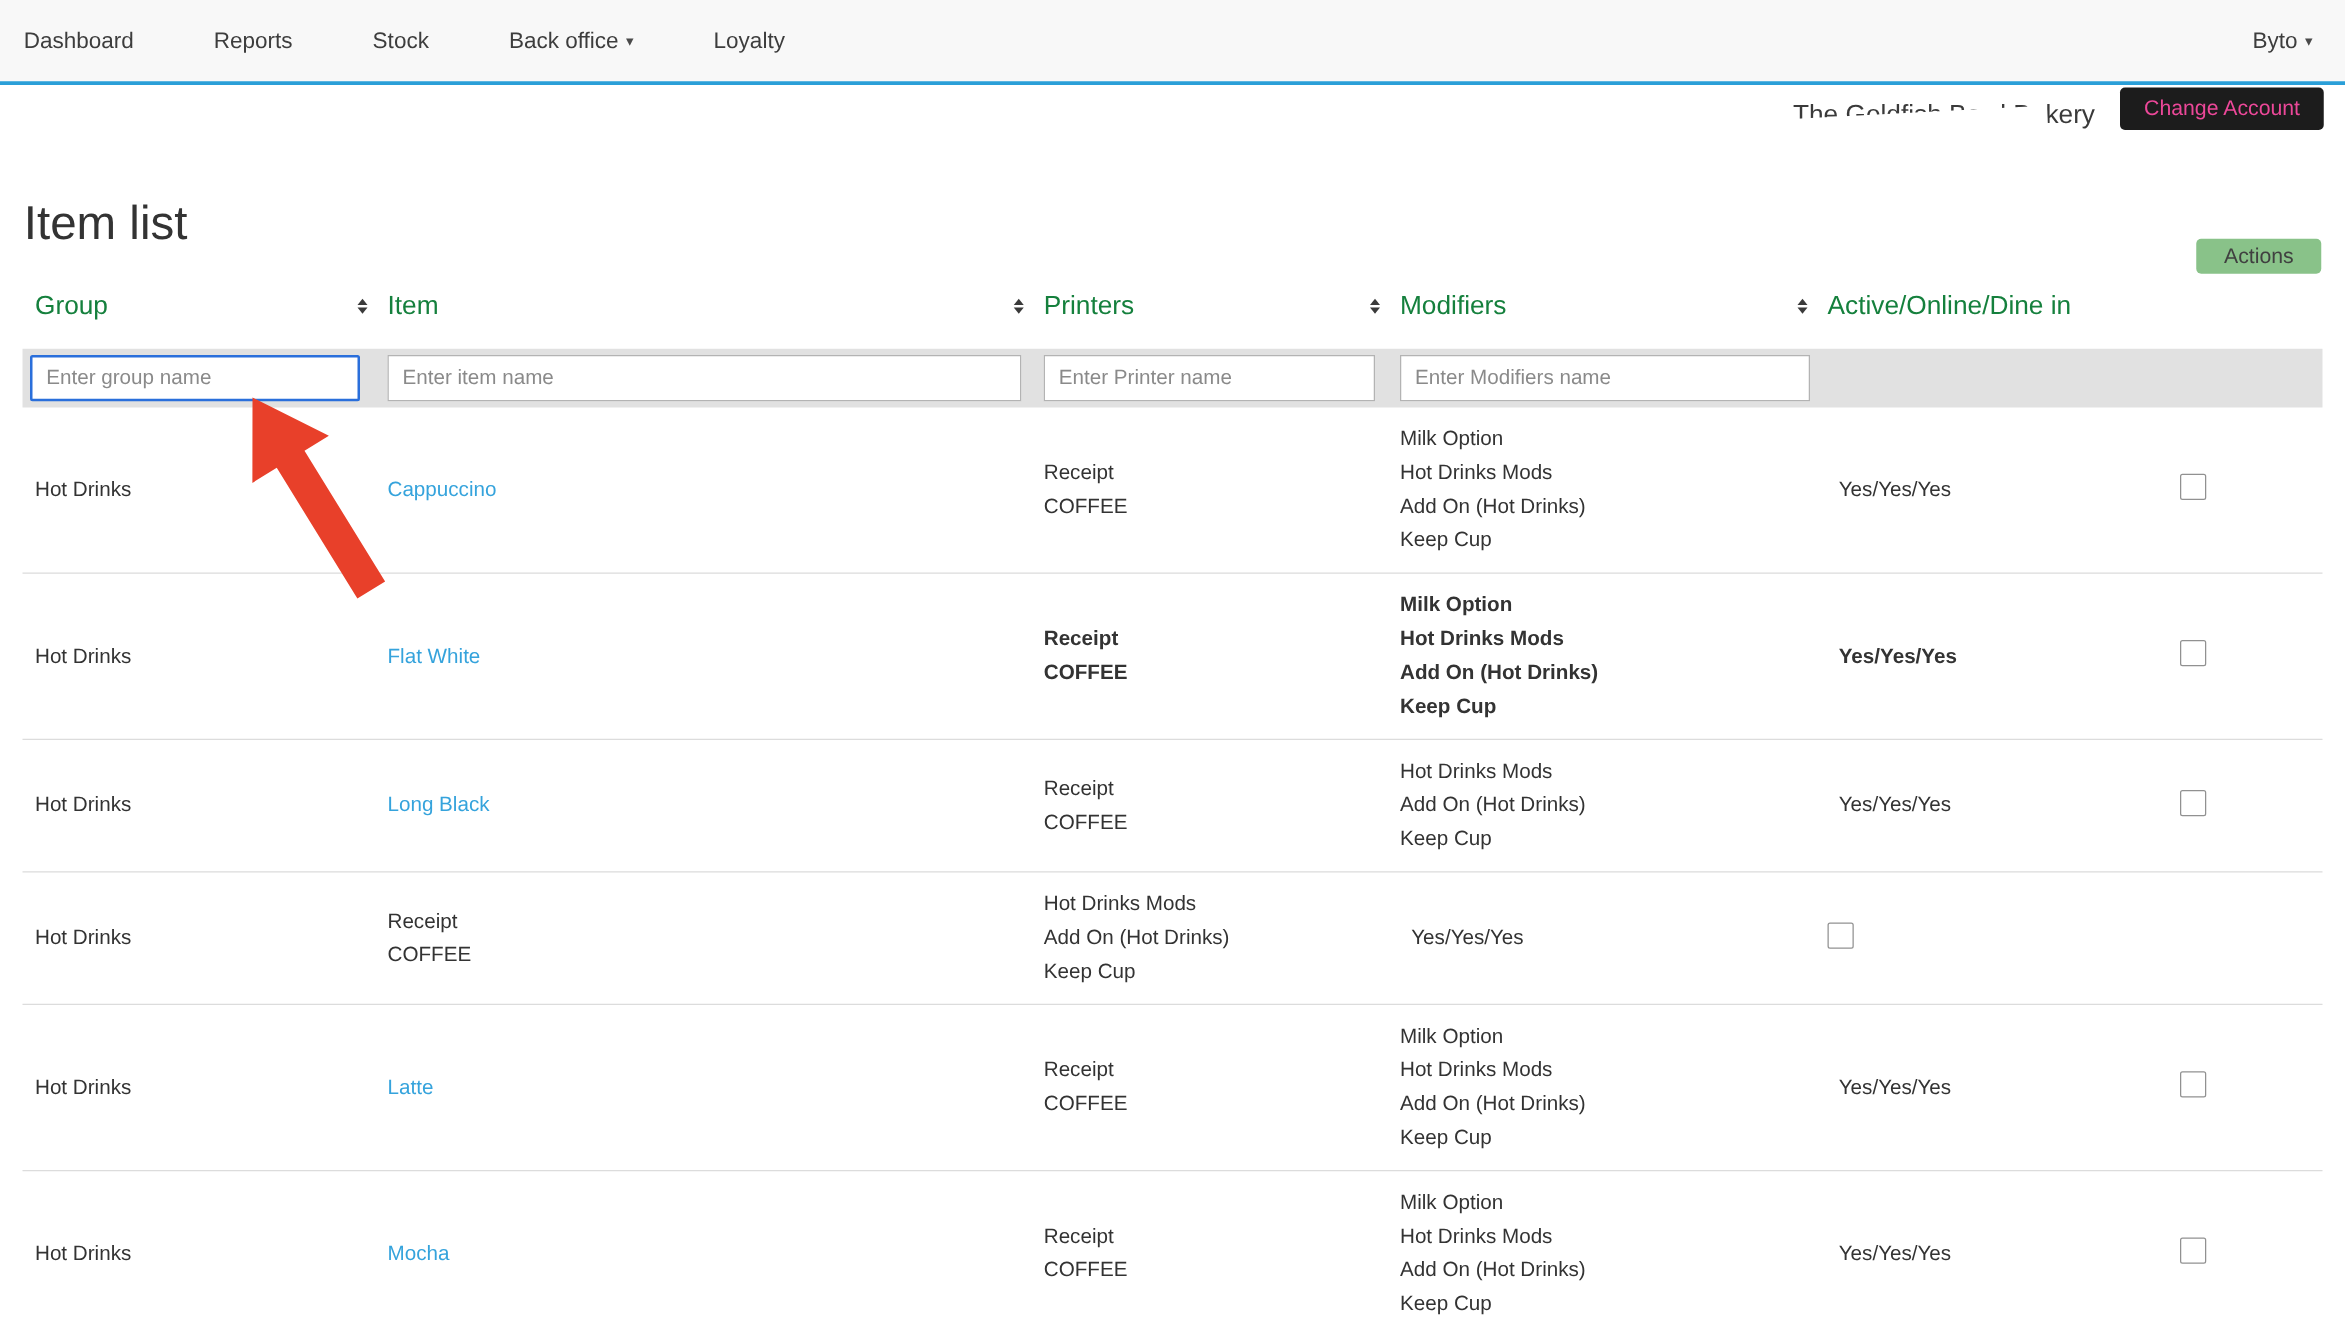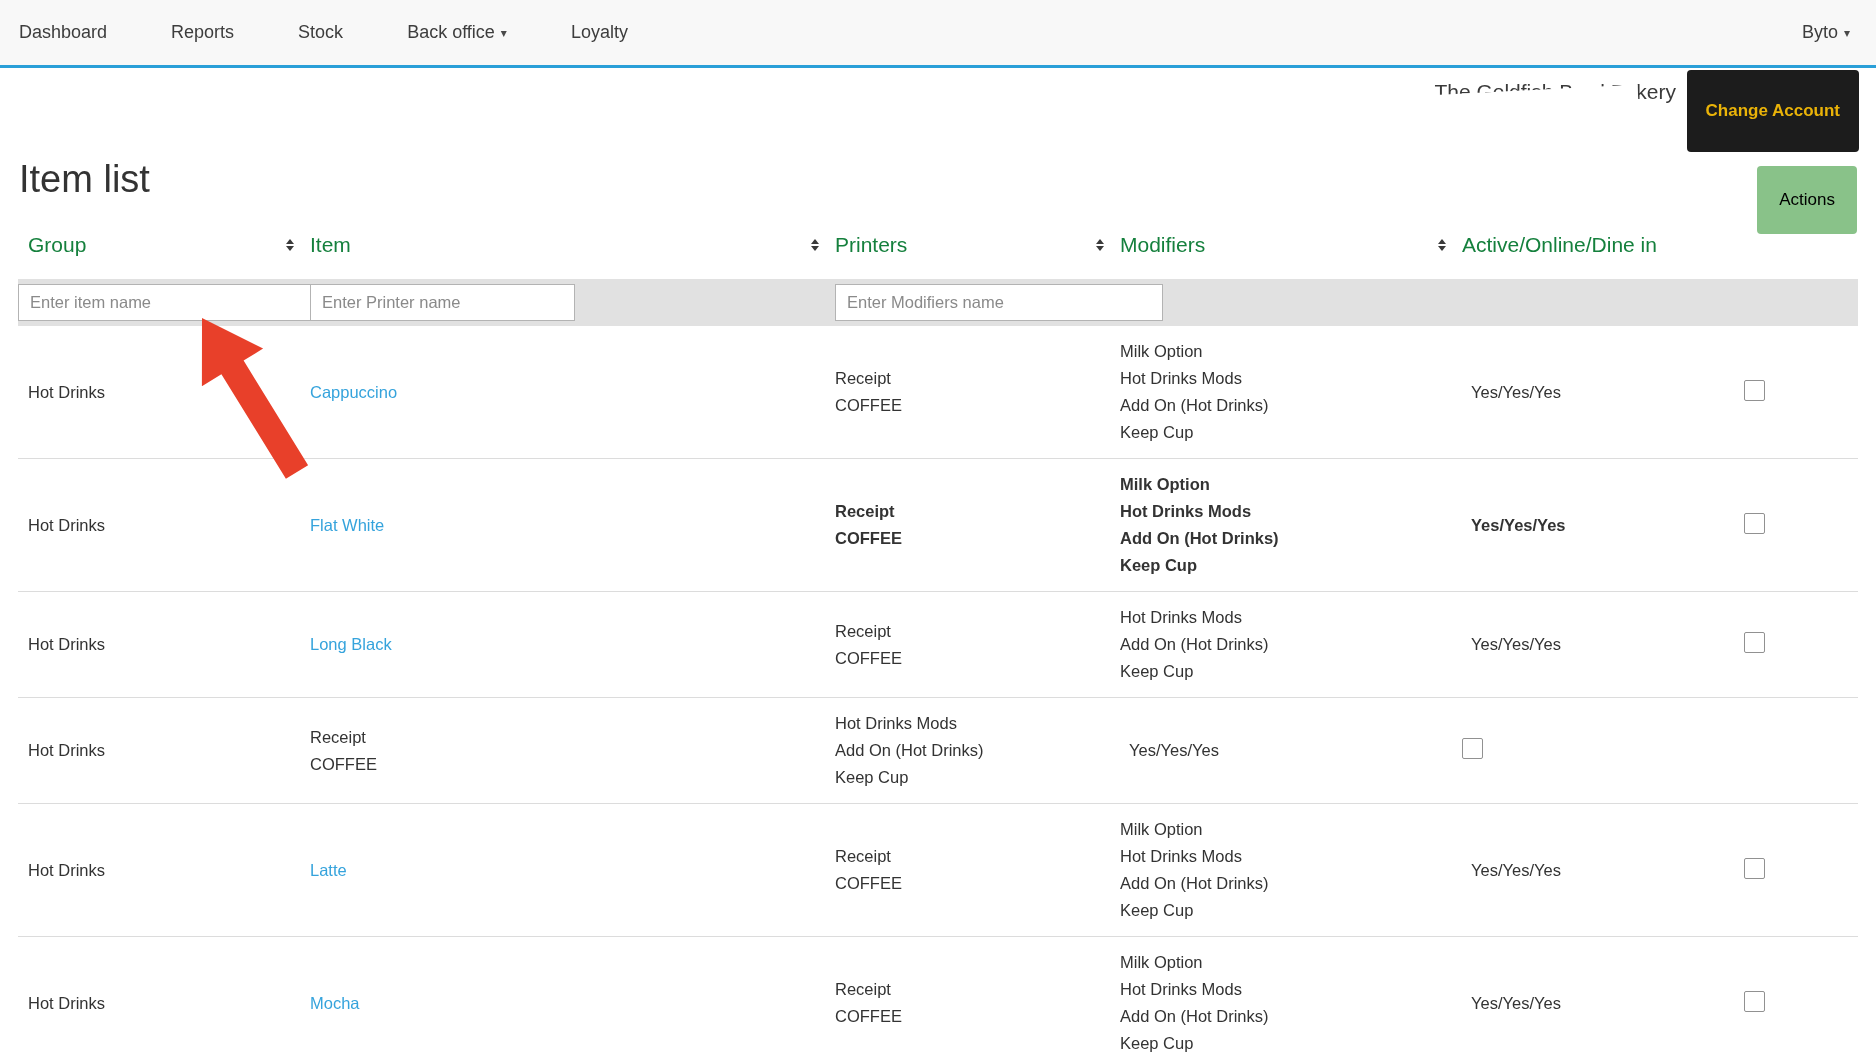--- a/index.html
+++ b/index.html
@@ -17,24 +17,23 @@
     padding: 0 26px 0 19px; font-size: 18px; color: #3d3d3d;
   }
   .nav-items { display: flex; column-gap: 64px; align-items: flex-start; }
   .nav-item { color: #3d3d3d; text-decoration: none; cursor: pointer; white-space: nowrap; }
   .caret { font-size: 12px; margin-left: 6px; color: #4a4a4a; display: inline-block; transform: translateY(-1px); }
   .account-menu { cursor: pointer; white-space: nowrap; margin-left: 17px; }
 
   
   .change-account {
     position: absolute; top: 70px; right: 17px; z-index: 5;
-    background: #1c1c1c; color: #eab308; border: none; border-radius: 4px;
-    font-size: 17px; padding: 31px 19px; cursor: pointer;
+    background: #1c1c1c; color: #ec4899; border: none; border-radius: 4px;
+    font-size: 17px; padding: 7px 19px; cursor: pointer;
     font-family: "Liberation Sans", sans-serif;
-    font-weight: bold;
   }
   .business-name {
     position: absolute; top: 80px; right: 200px; z-index: 3;
     font-size: 21px; color: #3a3a3a; white-space: nowrap;
   }
   .redaction {
     position: absolute; top: 90px; right: 238px; z-index: 4;
     width: 212px; height: 15px; background: #fff; transform: rotate(-3deg);
   }
 
@@ -47,23 +46,23 @@
   
   .table-header { position: relative; padding: 32px 0 22px; align-items: center; }
   .hcell { position: relative; font-size: 21px; color: #15803d; padding-right: 34px; }
   .hcell.c1 { padding-left: 10px; }
   .sort { position: absolute; right: 16px; top: 50%; transform: translateY(-50%);
           display: flex; flex-direction: column; gap: 2px; cursor: pointer; }
   .sort i { width: 0; height: 0; border-left: 4.5px solid transparent; border-right: 4.5px solid transparent; display: block; }
   .sort .up { border-bottom: 5.5px solid #3a3a3a; }
   .sort .down { border-top: 5.5px solid #3a3a3a; }
   .actions-btn {
-    position: absolute; right: 1px; top: 8px;
-    background: #89c289; color: #000000; border: none; border-radius: 4px;
-    font-size: 17px; padding: 24px 22px; cursor: pointer;
+    position: absolute; right: 1px; top: 33px;
+    background: #89c289; color: #404040; border: none; border-radius: 4px;
+    font-size: 17px; padding: 4px 22px; cursor: pointer;
     font-family: "Liberation Sans", sans-serif;
   }
 
   
   .filter-row { background: #e1e1e1; padding: 5px 0; align-items: center; }
   .filter-input {
     height: 37px; border: 1px solid #b3b3b3; background: #fff; color: #333;
     font-size: 16.5px; padding: 0 11px; font-family: "Liberation Sans", sans-serif;
   }
   .filter-input::placeholder { color: #8a8a8a; }
@@ -129,20 +128,21 @@
           </span></div>
         <div class="hcell c4"><span>Modifiers</span><span class="sort">
             <i class="up"></i>
             <i class="down"></i>
           </span></div>
         <div class="hcell c5"><span>Active/Online/Dine in</span></div>
       </div>
     <button class="actions-btn" style="position:absolute;">Actions</button>
     <div class="grid filter-row">
 
+    <div class="fcell c1"><input type="text" class="filter-input focused" placeholder="Enter group name" style=""></div>
         <div class="fcell c2"><input type="text" class="filter-input" placeholder="Enter item name" style=""></div>
         <div class="fcell c3"><input type="text" class="filter-input" placeholder="Enter Printer name" style=""></div>
         <div class="fcell c4"><input type="text" class="filter-input" placeholder="Enter Modifiers name" style=""></div>
         <div class="fcell c5"></div>
       </div>
     <div>
 
     <div class="grid row">
           <div class="cell-group">Hot Drinks</div>
           <div><a class="item-link">Cappuccino</a></div>

